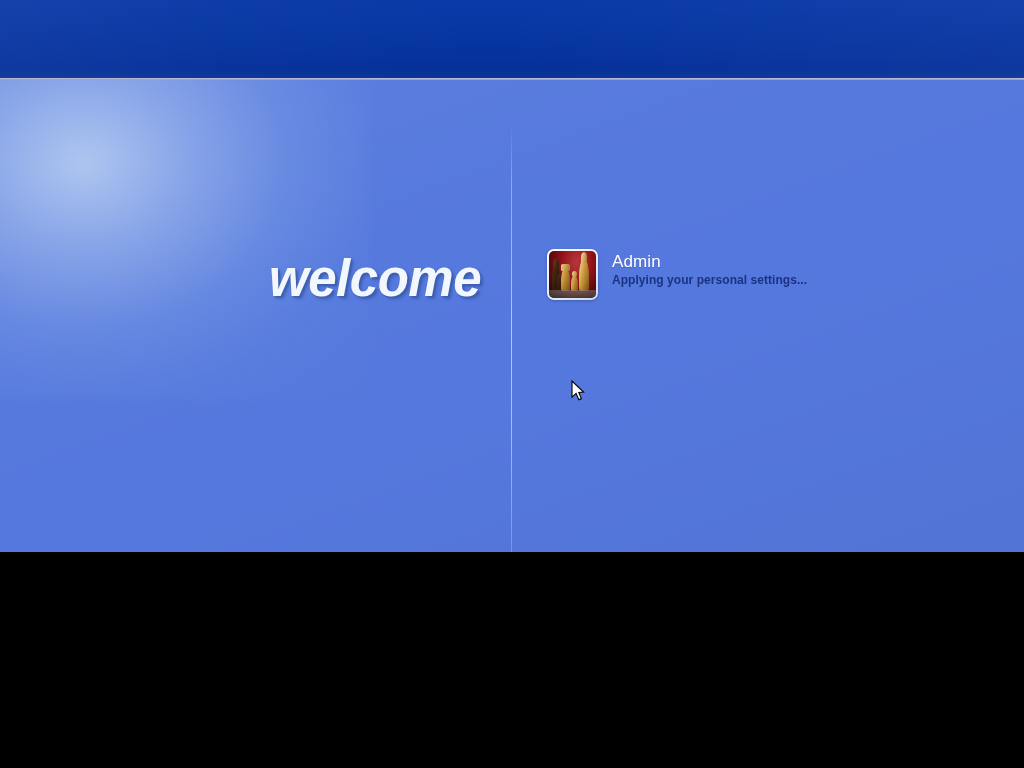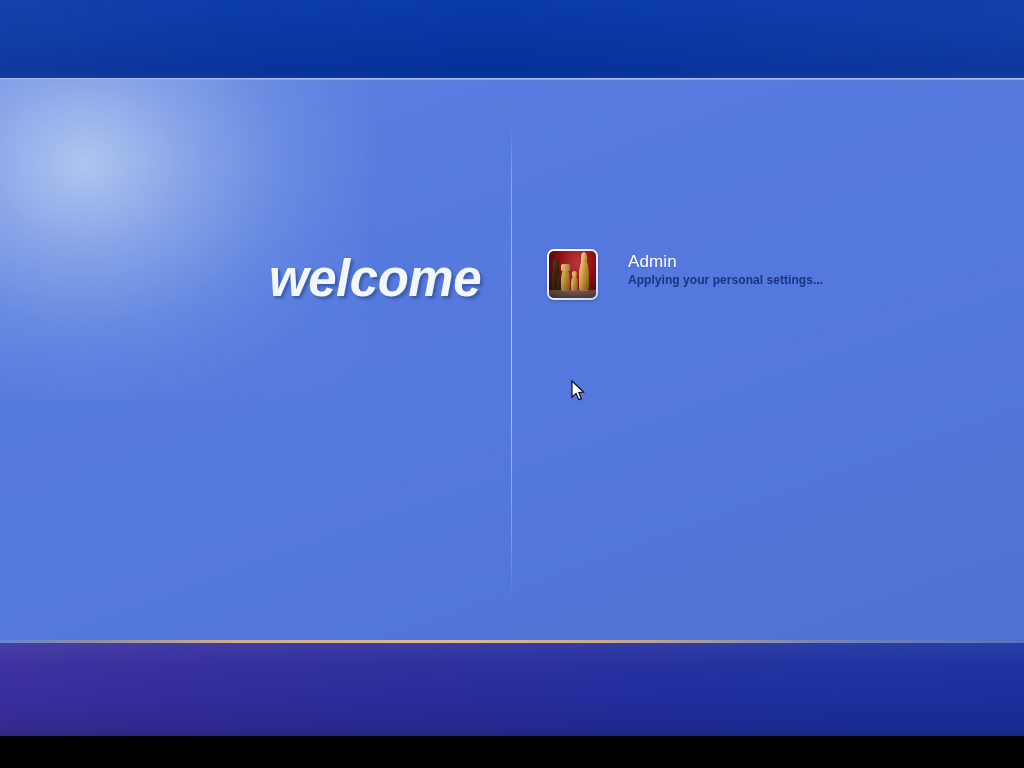--- a/index.html
+++ b/index.html
@@ -6,23 +6,23 @@
   * { margin:0; padding:0; box-sizing:border-box; }
   html, body {
     width:1024px; height:768px;
     overflow:hidden;
     background:#000;
     font-family:"Liberation Sans", sans-serif;
   }
 
   #screen {
     position:relative;
-    width:1024px; height:768px;
+    width:1024px; height:552px;
     overflow:hidden;
-    background:#3b82f6;
+    background:#ef4444;
   }
 
   
   #top-band {
     position:absolute; left:0; top:0;
     width:1024px; height:78px;
     background:linear-gradient(180deg,#0a3aa8 0%,#0635a0 55%,#05309a 88%,#0a3596 100%);
   }
   #top-band-sheen {
     position:absolute; left:0; top:0;
@@ -104,21 +104,21 @@
         2px 2px 0px rgba(58,92,170,0.55),
         3px 3px 3px rgba(46,78,155,0.45),
         1px 1px 2px rgba(70,105,185,0.50);
   }
 
   
   #user-tile {
     position:absolute; left:547px; top:249px;
     display:flex;
     align-items:flex-start;
-    gap:30px;
+    gap:14px;
     cursor:default;
   }
 
   #avatar-frame {
     position:relative;
     width:51px; height:51px;
     border-radius:7px;
     background:linear-gradient(145deg,#ffffff 0%,#eaf0fb 45%,#c9d8f0 100%);
     padding:2px;
     box-shadow:0 1px 3px rgba(20,40,90,0.35);

